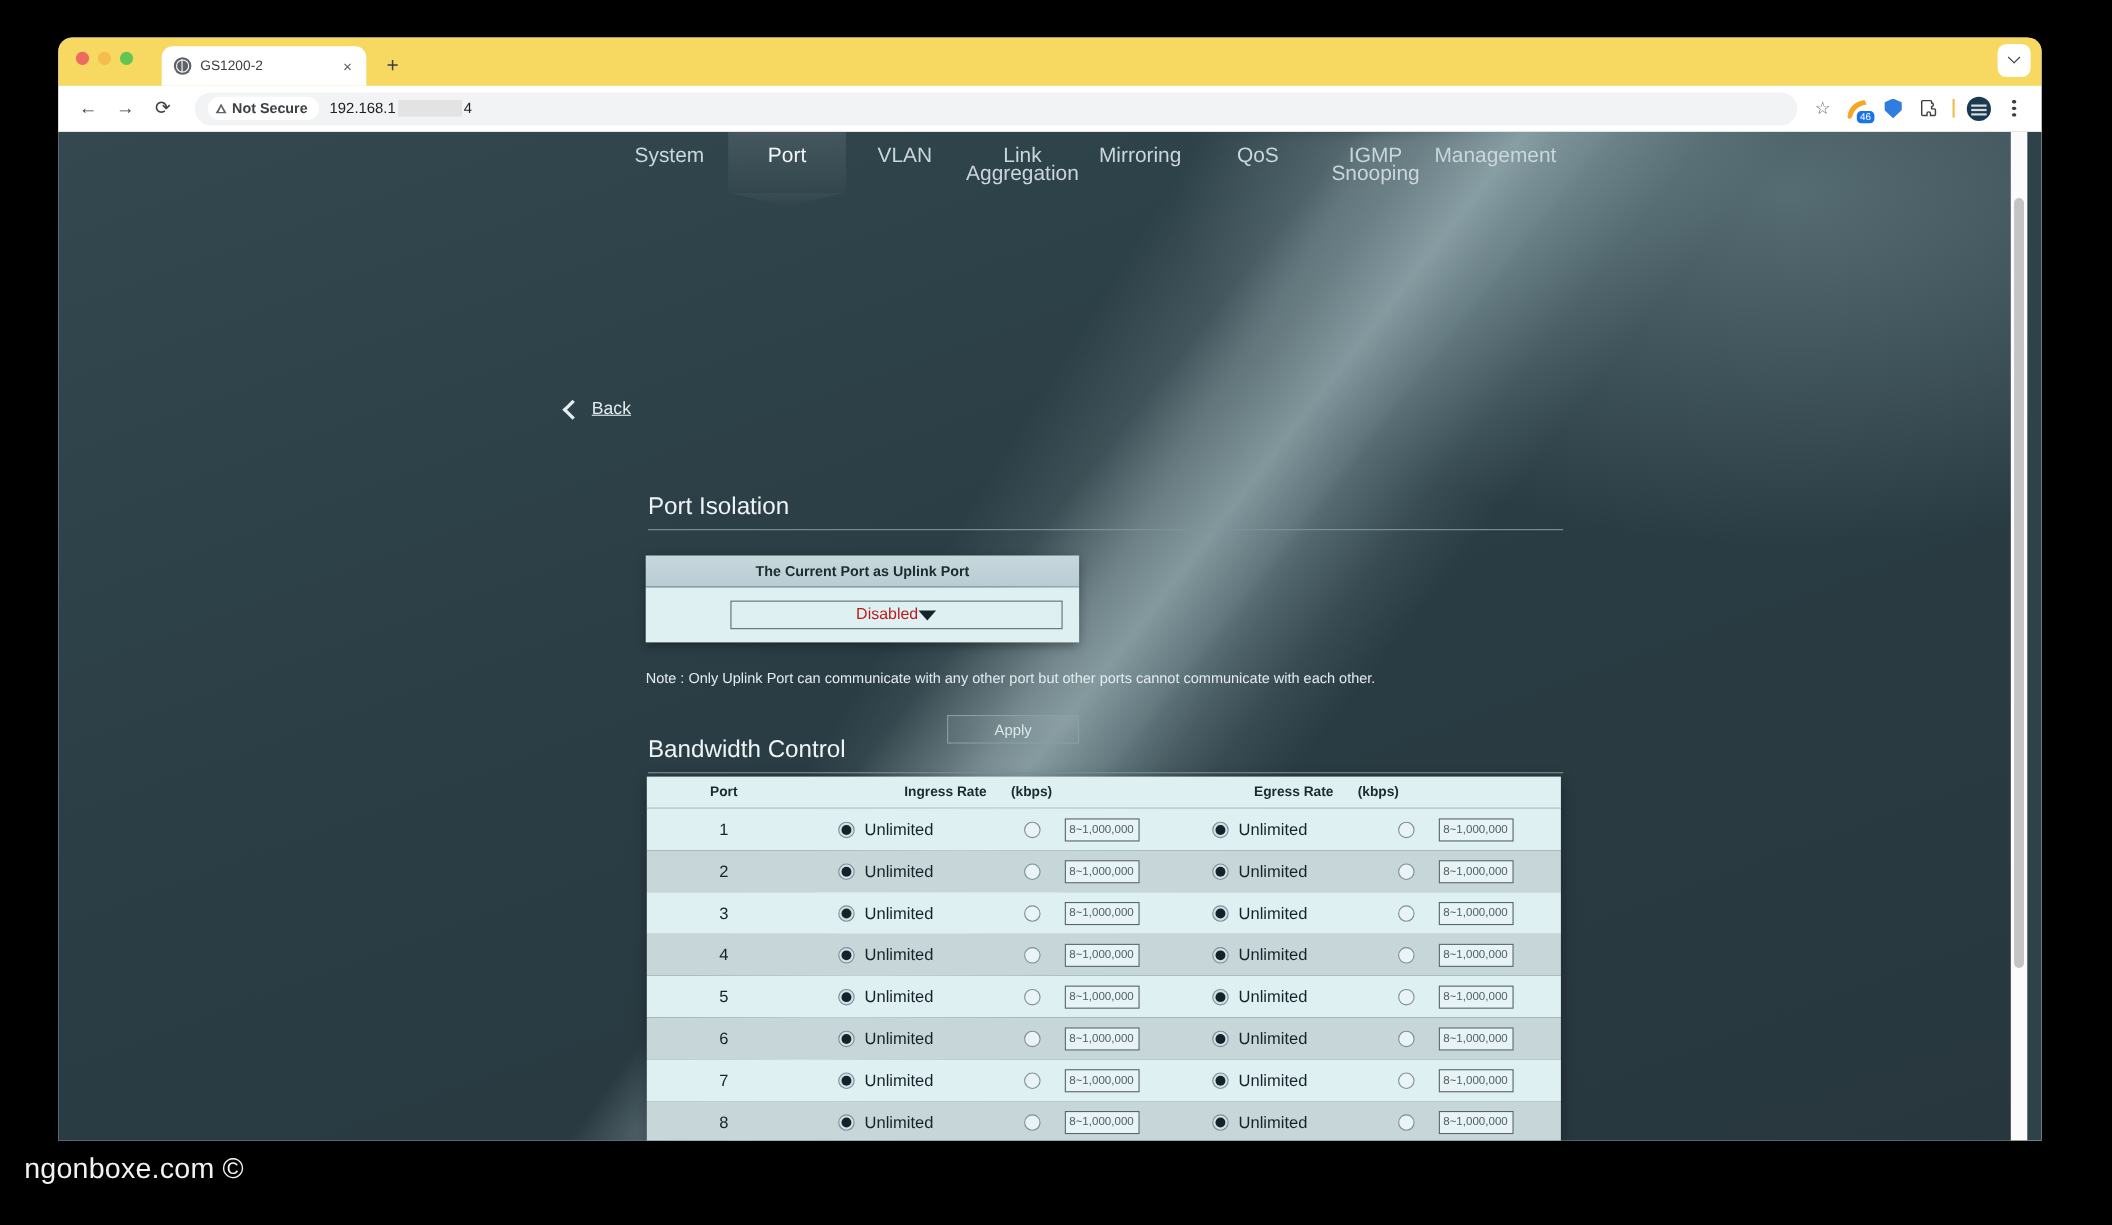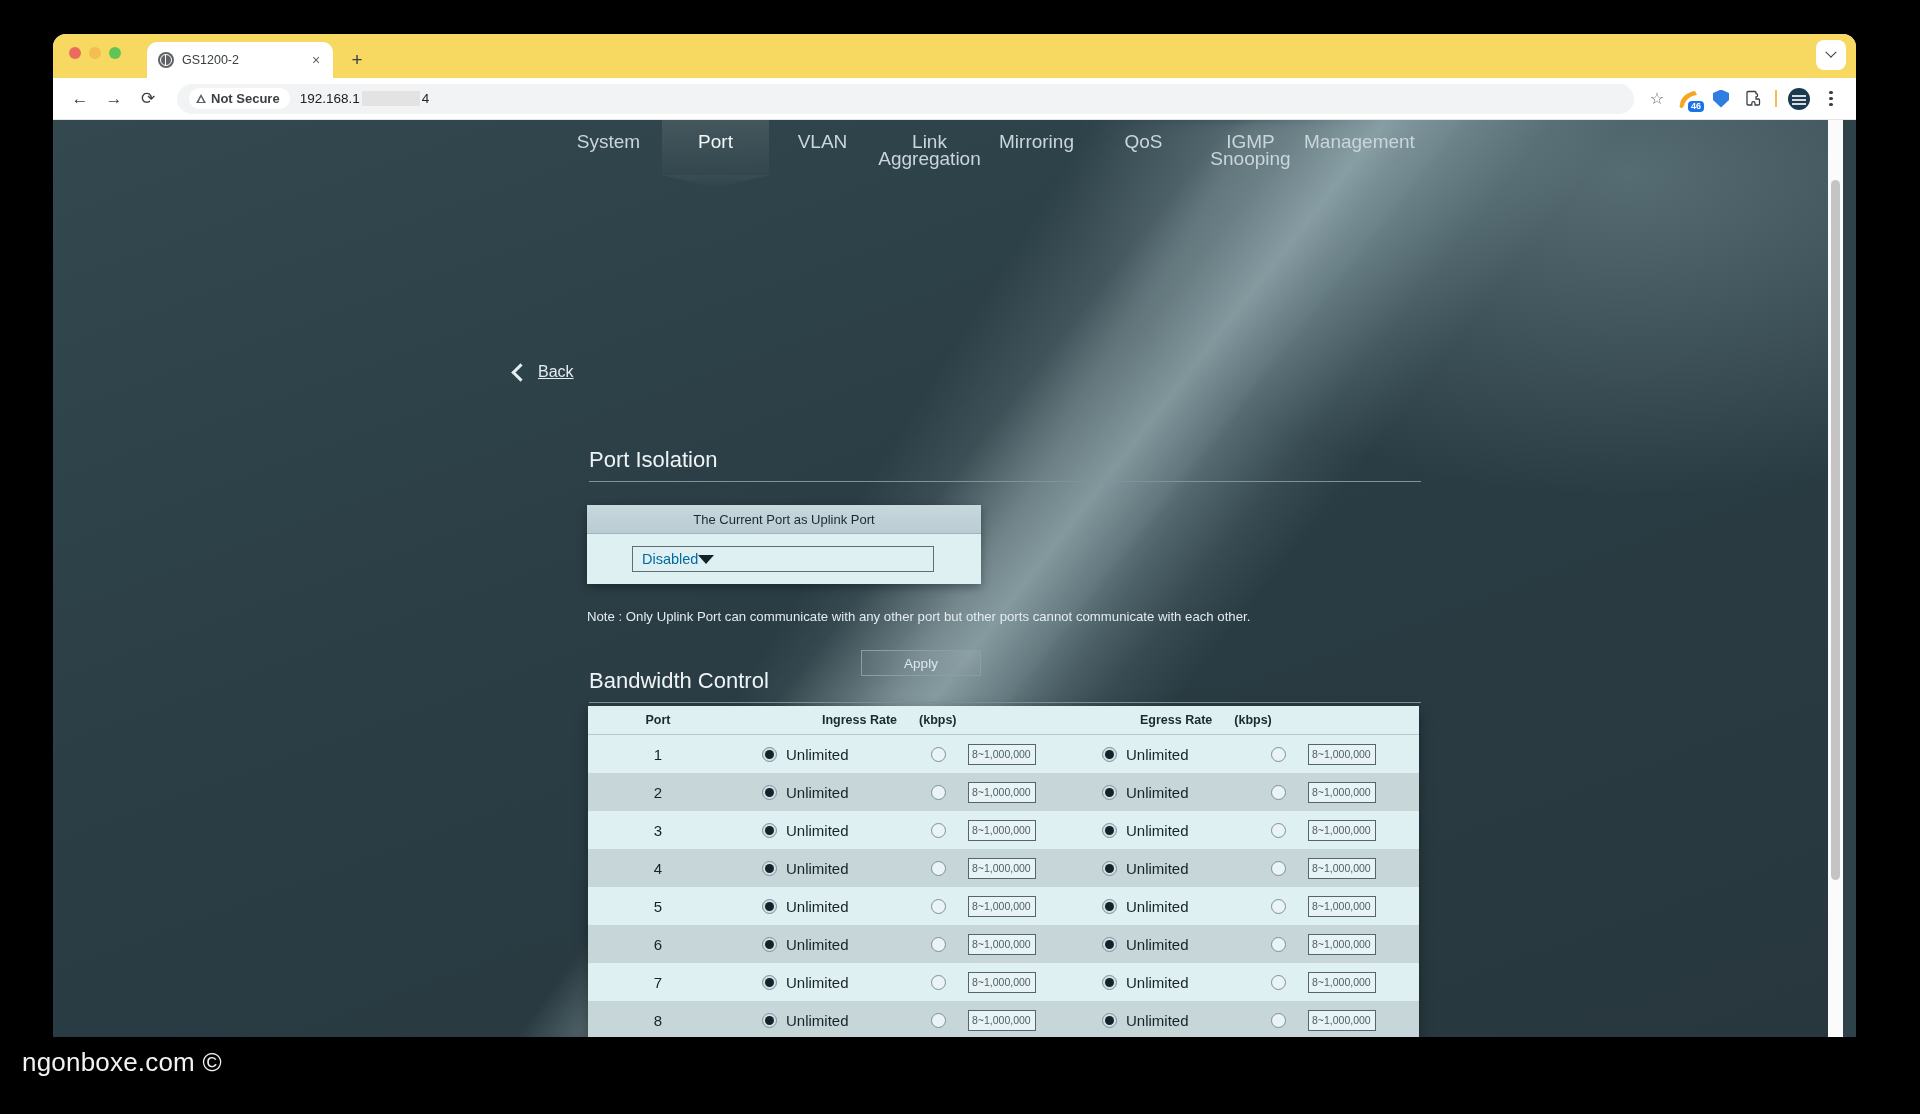--- a/index.html
+++ b/index.html
@@ -179,21 +179,21 @@
   .tb-icons { display: flex; align-items: center; gap: 6px; margin-left: 6px; flex: 0 0 auto; }
   .tb-ic { width: 26px; height: 26px; display: flex; align-items: center; justify-content: center; position: relative; }
   .star {
     font-size: 16px; color: #5f6368;
   }
   .ext-orange { position: relative; width: 22px; height: 20px; }
   .badge-46 {
     position: absolute;
     right: -4px; bottom: -3px;
     background: #1a73e8; color: #fff;
-    font-size: 9px; font-weight: 700;
+    font-size: 9px; font-weight: 400;
     border-radius: 4px;
     padding: 1px 3px;
     line-height: 1;
   }
   .shield { width: 16px; height: 18px; background: #2f7de1; clip-path: polygon(50% 0,100% 20%,100% 58%,50% 100%,0 58%,0 20%); }
   .vdiv { width: 2px; height: 17px; background: #f4bd4f; margin: 0 3px; }
   .avatar {
     width: 22px; height: 22px; border-radius: 50%;
     background: #1b3a52;
     position: relative; overflow: hidden;
@@ -313,38 +313,39 @@
   .uplink {
     position: absolute;
     left: 534px; top: 385px;
     width: 394px;
     box-shadow: 0 3px 9px rgba(0,0,0,0.35);
   }
   .uplink-head {
     height: 29px;
     background: linear-gradient(180deg,#c8d9dd,#b9ccd2);
     display: flex; align-items: center; justify-content: center;
-    font-size: 13px; font-weight: 400; color: #1b2a2f;
+    font-size: 13px; font-weight: 700; color: #1b2a2f;
     border-bottom: 1px solid #9fb5bc;
   }
   .uplink-body {
     height: 50px;
     background: #dff0f3;
     display: flex; align-items: center;
     padding-left: 45px;
   }
   .select {
     width: 302px; height: 26px;
     background: #dff0f3;
     border: 1.2px solid #5d6f76;
     display: flex; align-items: center;
     padding: 0 6px 0 9px;
     font-size: 14.5px;
-    color: #0369a1;
-    justify-content: flex-start;
+    color: #b91c1c;
+    justify-content: center;
+    margin-left: 32px;
   }
   .caret {
     width: 0; height: 0;
     border-left: 8px solid transparent;
     border-right: 8px solid transparent;
     border-top: 9px solid #14222a;
     margin-right: 4px;
   }
 
   .note {

